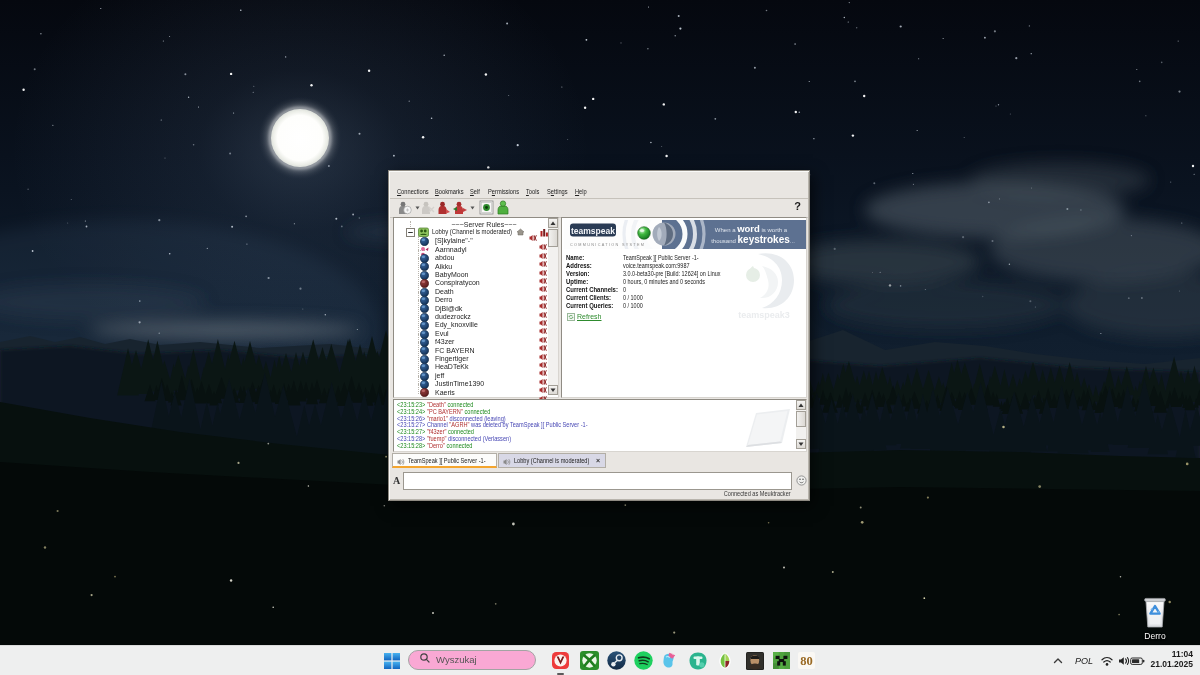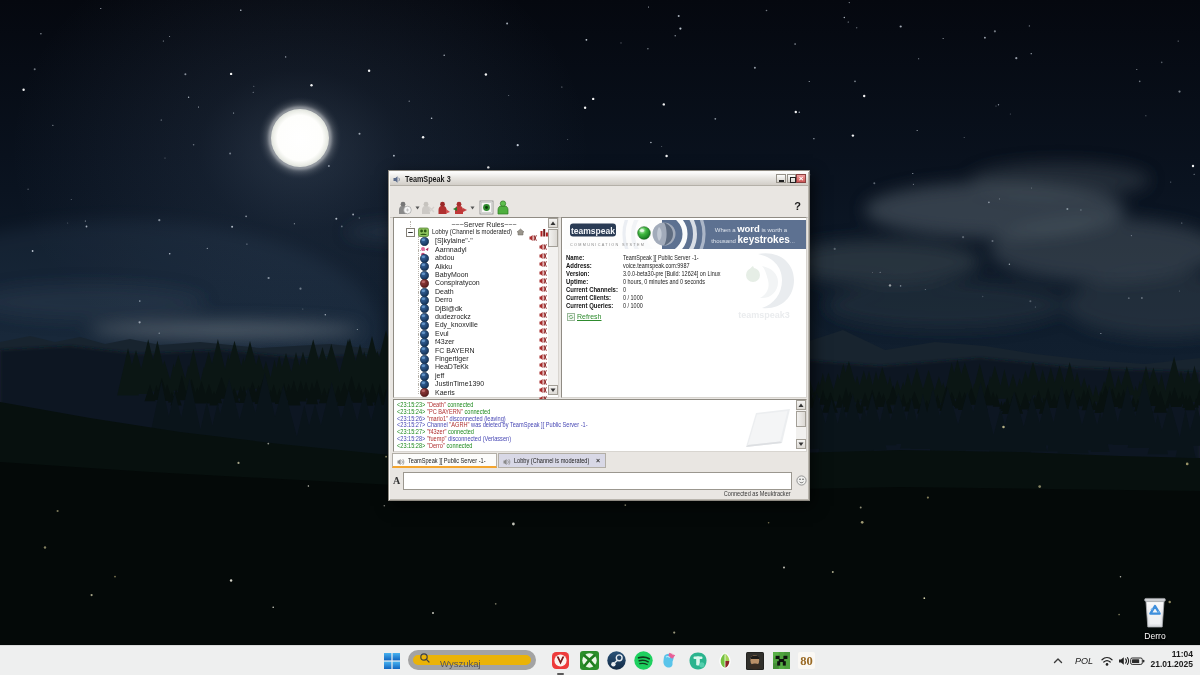--- a/index.html
+++ b/index.html
@@ -1,20 +1,20 @@
 <!DOCTYPE html>
 <html><head><meta charset="utf-8"><style>
 html,body{margin:0;padding:0;width:1200px;height:675px;overflow:hidden;background:#04070c;
 font-family:"Liberation Sans",sans-serif;-webkit-font-smoothing:antialiased;}
 #bg{position:absolute;left:0;top:0;}
 .abs{position:absolute;}
 
 #tb{position:absolute;left:0;top:645px;width:1200px;height:30px;background:#eeefef;border-top:1px solid #dadbdb;box-sizing:border-box;}
 #tb .ic{position:absolute;top:0;}
-#search{position:absolute;left:408px;top:4px;width:128px;height:20px;background:#eab308;border:5px solid #a3a3a3;border-radius:11px;box-sizing:border-box;}
+#search{position:absolute;left:408px;top:4px;width:128px;height:20px;background:#f9a8d4;border:1px solid #a3a3a3;border-radius:11px;box-sizing:border-box;}
 #search span{position:absolute;left:27px;top:3px;font-size:9.5px;color:#555;}
 .trayt{position:absolute;font-size:9px;color:#1b1b1b;font-style:italic;}
 #clock{position:absolute;right:7px;top:4px;text-align:right;font-size:8.5px;color:#1b1b1b;line-height:9.5px;font-weight:bold;}
 
 #bin{position:absolute;left:1130px;top:596px;width:50px;text-align:center;}
 #bin .lbl{font-size:8.5px;color:#fff;text-shadow:0 1px 2px #000,0 0 2px #000;margin-top:1px;}
 
 #win{position:absolute;left:388px;top:170px;width:422px;height:331px;background:#e9e6e2;
 border:1px solid #8e8a82;box-shadow:inset 1px 1px 0 #fafaf8,inset -1px -1px 0 #b8b4ac,3px 5px 14px rgba(0,0,0,.65);box-sizing:border-box;}
 #title{position:absolute;left:1px;top:1px;right:1px;height:13px;background:linear-gradient(180deg,#fdfdfd 0%,#e8e6e2 45%,#d2cec8 100%);border-bottom:1px solid #b4b0a8;}
@@ -441,33 +441,28 @@
 <rect x="3.6" y="2.4" width="20.8" height="3" rx="1.4" fill="#d0d2d5" stroke="#9fa1a5" stroke-width="0.7"></rect>
 <path d="M5,5.6 L23,5.6 L21.2,31 L6.8,31 Z" fill="url(#bing)" stroke="#abadb1" stroke-width="0.8"></path>
 <path d="M7.5,8 L20.5,8 L19.3,28.5 L8.7,28.5 Z" fill="#f6f7f8" opacity="0.7"></path>
 <path d="M14,10 L18.6,17.6 L9.4,17.6 Z" fill="none" stroke="#3f8fdc" stroke-width="2.4" stroke-linejoin="round"></path>
 <path d="M11.2,11.8 L9.2,13.4 L11.8,14.2 Z" fill="#79b4ea"></path>
 <path d="M17.2,14.6 L19,16.4 L16.2,16.8 Z" fill="#79b4ea"></path>
 </svg>
     <div class="lbl">Derro</div>
   </div>
 <div id="win">
-<div id="title">
- <svg class="abs" style="left:3px;top:2.5px" width="9" height="9">
-        <path d="M0.5,3 L2.5,3 L4.5,1.2 L4.5,7.8 L2.5,6 L0.5,6 Z" fill="#5a6a8a"></path>
-        <path d="M5.6,2.8 C6.6,3.8 6.6,5.2 5.6,6.2" fill="none" stroke="#5a6a8a" stroke-width="0.8"></path>
-      </svg>
- <span class="t">TeamSpeak 3</span>
- <div class="wbtn" style="right:22px;width:10px;">
-        <div class="abs" style="left:2px;top:5px;width:5px;height:2px;background:#222"></div>
-      </div>
- <div class="wbtn" style="right:12px;width:9px;">
-        <div class="abs" style="left:1.5px;top:1.5px;width:4px;height:4px;border:1px solid #222"></div>
-      </div>
- <div class="wbtn" style="right:2px;width:10px;background:linear-gradient(180deg,#f0a0a0,#cc5555);border-color:#8a4040;color:#fff;font-size:8px;font-weight:bold;text-align:center;line-height:7px;">×</div>
+<div id="menu">
+ <span style="left:6.7px"><u>C</u>onnections</span>
+      <span style="left:45px"><u>B</u>ookmarks</span>
+ <span style="left:79.5px"><u>S</u>elf</span>
+      <span style="left:98px">P<u>e</u>rmissions</span>
+ <span style="left:135.7px"><u>T</u>ools</span>
+      <span style="left:157px">S<u>e</u>ttings</span>
+ <span style="left:184.6px"><u>H</u>elp</span>
 </div>
 <div id="toolbar">
 <svg class="abs" style="left:8px;top:3px" width="15" height="14">
         <path d="M4,5 C2,5 1,7 1,9 L1,13 L9,13 L9,9 C9,7 8,5 6,5 Z" fill="#8a8a8a"></path>
         <circle cx="5" cy="3.2" r="2.4" fill="#777"></circle>
         <circle cx="9.5" cy="9" r="3.8" fill="#f4f4f4" stroke="#999" stroke-width="0.6"></circle>
         <path d="M8,9 L11,9 M9.5,7.5 L9.5,10.5" stroke="#bbb" stroke-width="0.8"></path>
       </svg>
 <svg class="abs" style="left:25px;top:8px" width="5" height="4">
         <path d="M0.5,0.5 L4.5,0.5 L2.5,3.5 Z" fill="#555"></path>

